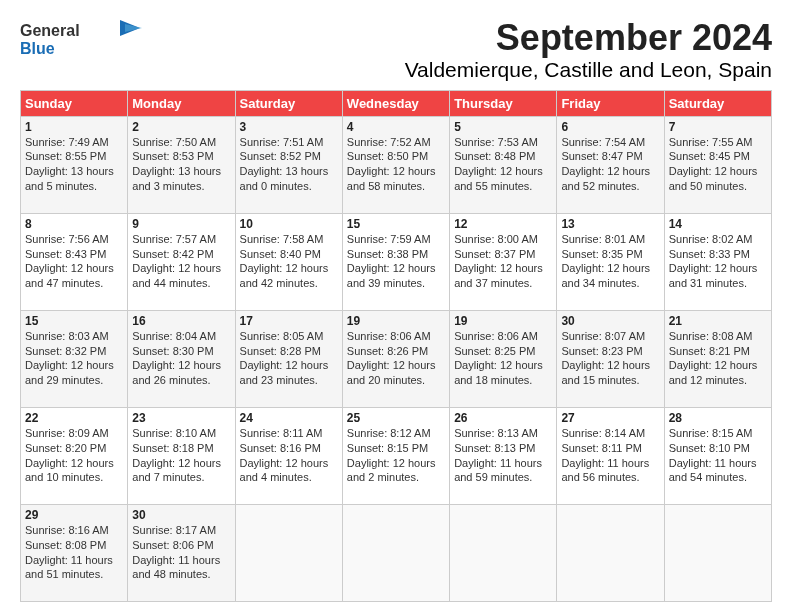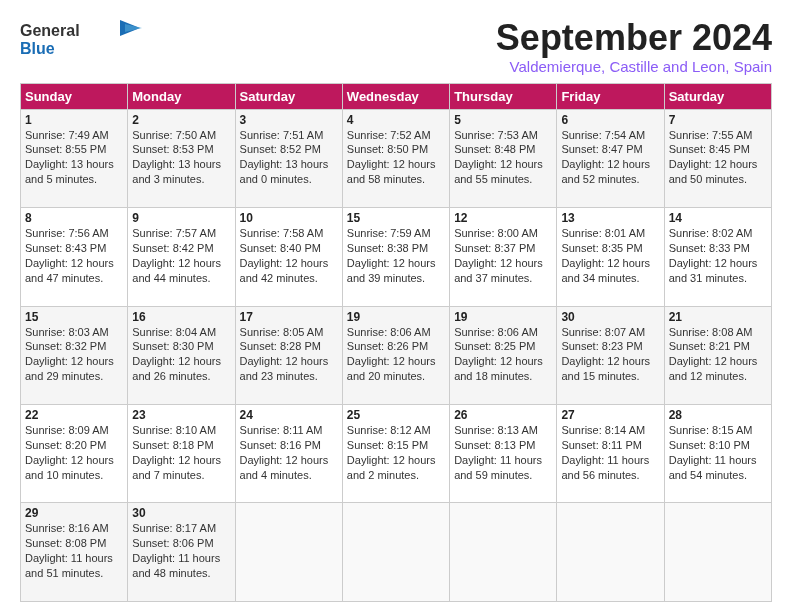--- a/index.html
+++ b/index.html
@@ -27,32 +27,32 @@
       text-align: right;
     }
     .month-title {
       font-size: 36px;
       font-weight: bold;
       color: #222;
       line-height: 1.1;
       margin-left: 48px;
     }
     .location {
-      font-size: 15px;
-      color: #8b5cf6;
+      font-size: 21px;
+      color: #000000;
     }
     .calendar {
       flex: 1;
       border: 1px solid #ccc;
       border-collapse: collapse;
       width: 100%;
       table-layout: fixed;
     }
     .calendar th {
-      background-color: #be185d;
+      background-color: #ef4444;
       color: #fff;
       font-size: 13px;
       font-weight: bold;
       padding: 5px 4px;
       text-align: left;
       border: 1px solid #ccc;
     }
     .calendar td {
       border: 1px solid #ccc;
       vertical-align: top;

